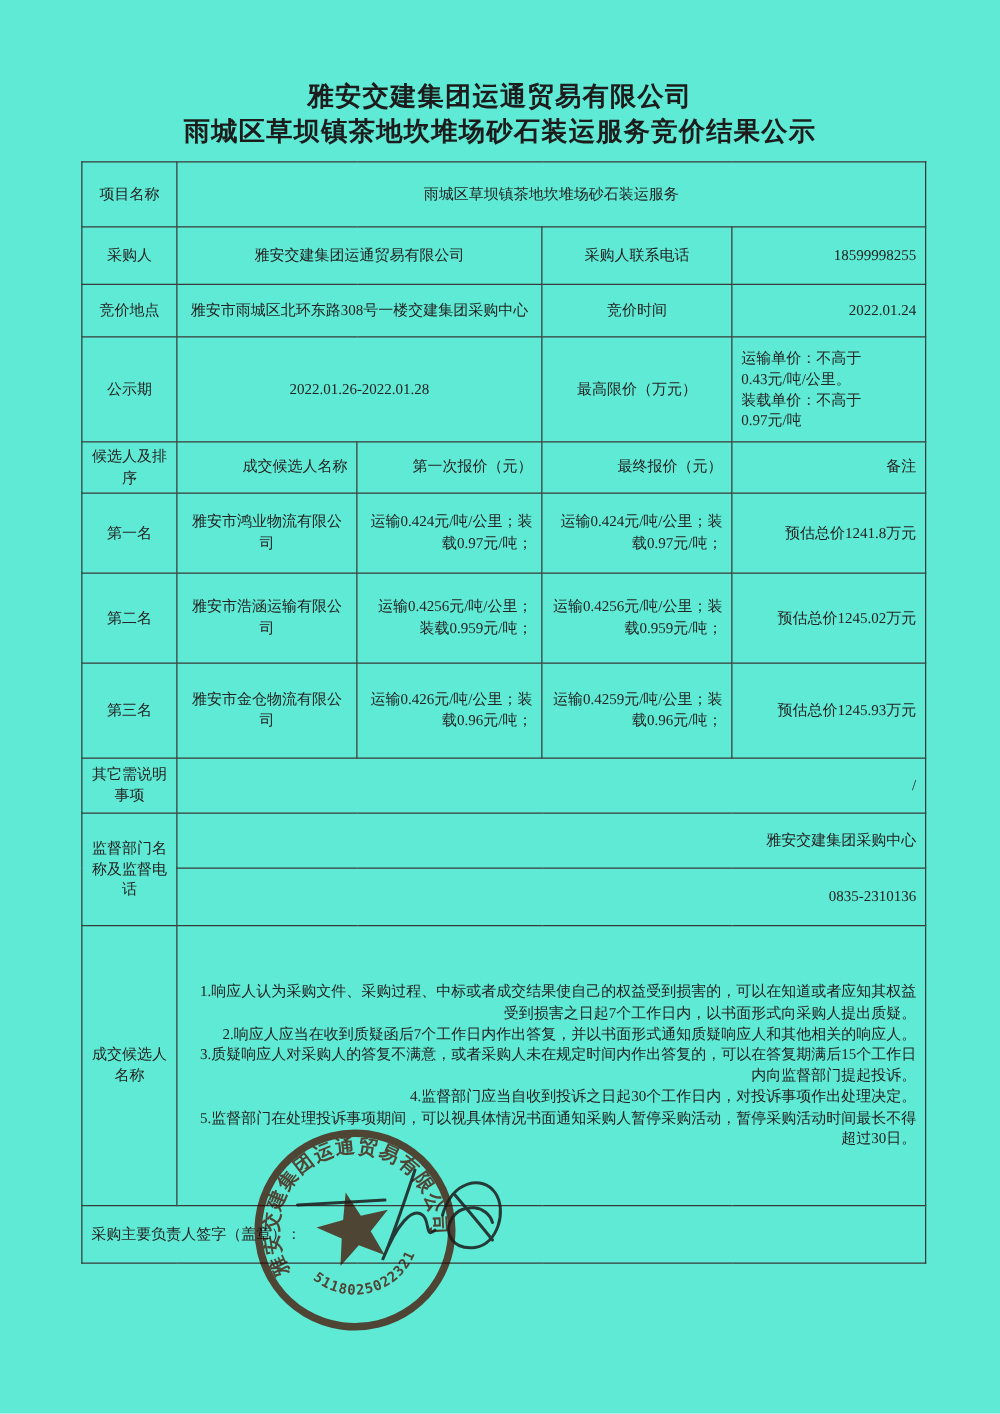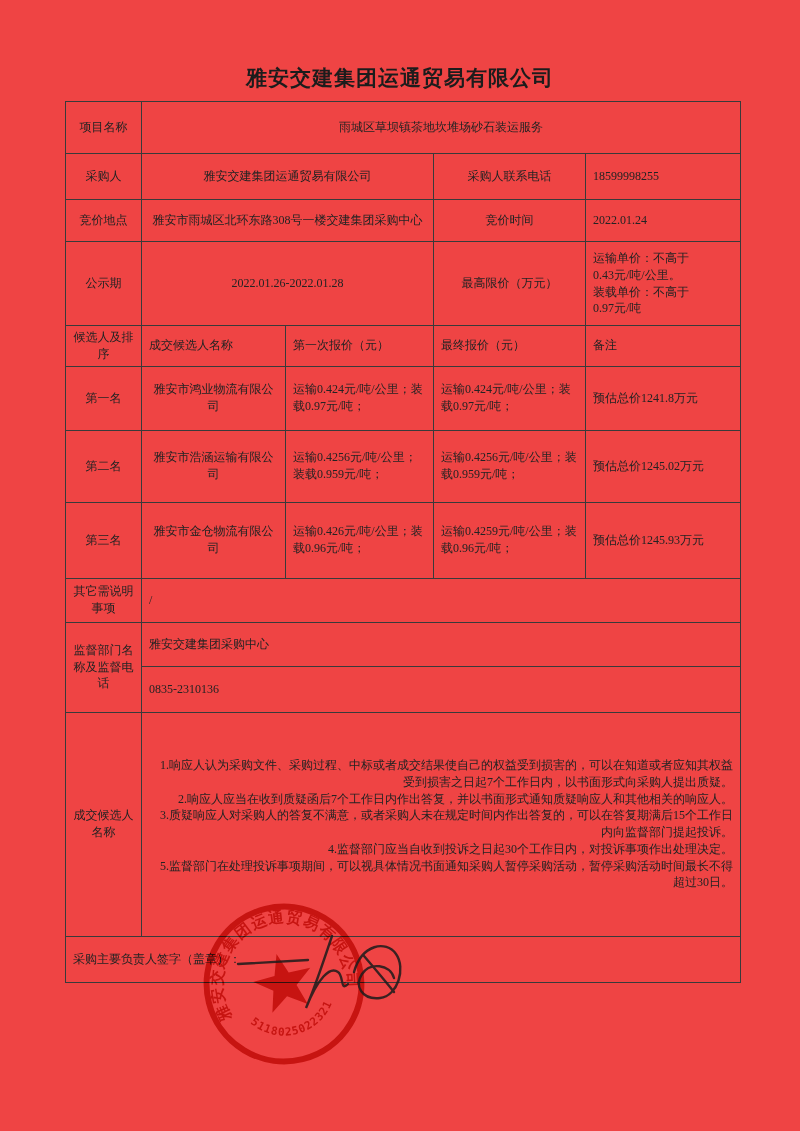--- a/index.html
+++ b/index.html
@@ -1,19 +1,19 @@
 <!DOCTYPE html>
 <html><head>
 <meta charset="utf-8">
 <style>
   html,body{margin:0;padding:0;background:#ffffff;}
   .page{
     position:relative;
     width:800px;height:1131px;
-    background:#ef4444;
+    background:#5eead4;
     font-family:"Liberation Serif","DejaVu Serif",serif;
     color:#222;
     overflow:hidden;
   }
   .title{
     margin-top:64px;
     text-align:center;
     font-family:"Liberation Sans","DejaVu Sans",sans-serif;
     font-weight:bold;
     font-size:21px;
@@ -30,21 +30,21 @@
     color:#232323;
   }
   table.doc td{
     border:1.5px solid #3a3a3a;
     padding:3px 7px;
     line-height:1.4;
     vertical-align:middle;
     word-break:break-all;
   }
   td.lbl{text-align:center;padding:3px 4px;}
-  td.ctr{text-align:left;}
+  td.ctr{text-align:right;}
   td.left{text-align:center;}
   td.prelines{white-space:pre-line;text-align:left;padding:3px 5px;}
   tr.r1{height:52px;} tr.r2{height:46px;} tr.r3{height:42px;} tr.r4{height:84px;}
   tr.r5{height:36px;} tr.c1{height:64px;} tr.c2{height:72px;} tr.c3{height:76px;}
   tr.oth{height:44px;} tr.sup1{height:44px;} tr.sup2{height:46px;}
   tr.obj{height:224px;} tr.sig{height:46px;}
   td.objtext{vertical-align:middle;text-align:right;padding:6px 10px;line-height:1.55;}
   td.sigcell{text-align:left;padding-left:8px;}
   .seal{
     position:absolute;
@@ -63,20 +63,21 @@
     pointer-events:none;
   }
 </style>
 </head>
 <body>
 
 <div class="page">
 
   <div class="title">
     <div>雅安交建集团运通贸易有限公司</div>
+    <div>雨城区草坝镇茶地坎堆场砂石装运服务竞价结果公示</div>
   </div>
 
   <table class="doc">
     <colgroup>
       <col style="width:76px">
         <col style="width:144px">
         <col style="width:148px">
       <col style="width:152px">
         <col style="width:155px">
     </colgroup>

